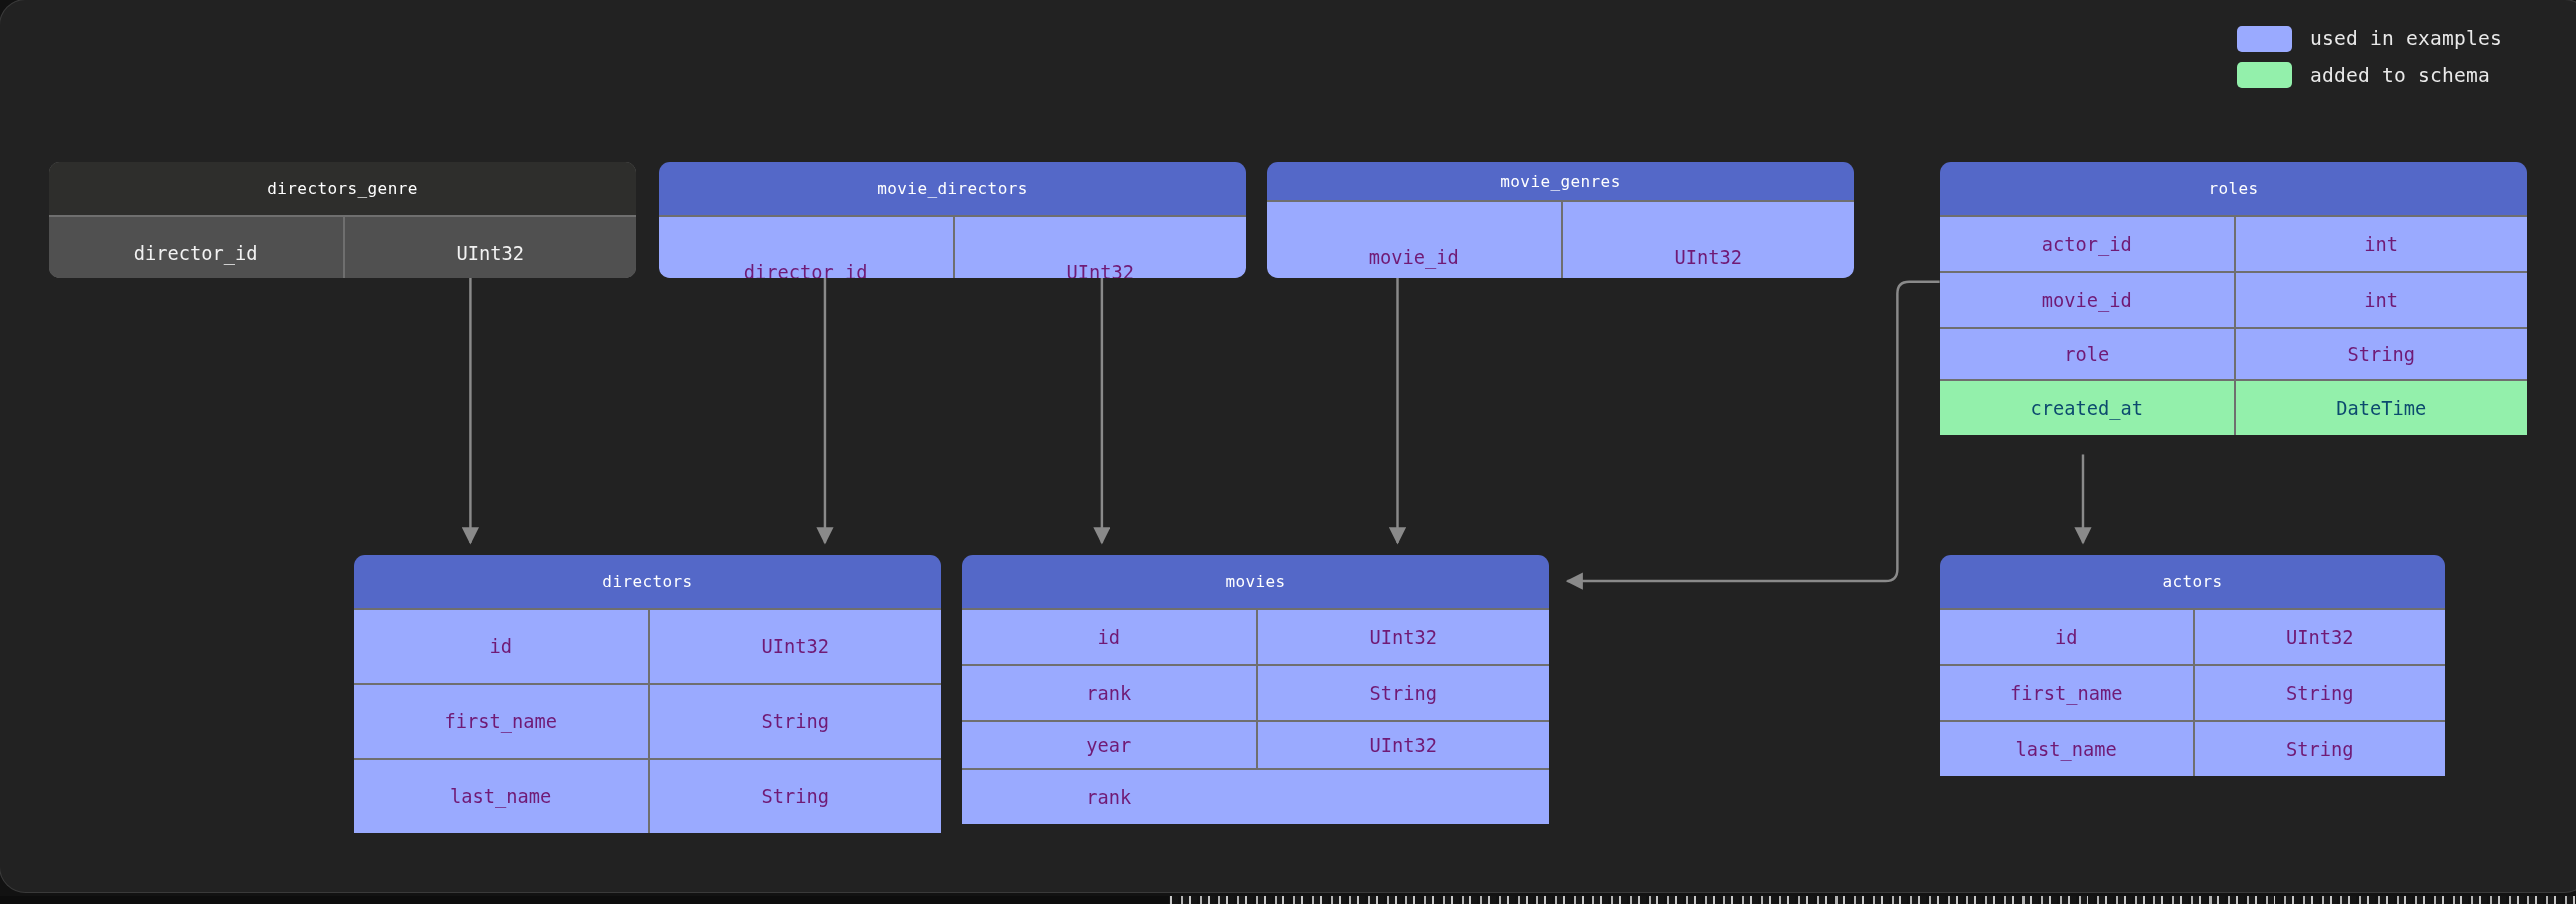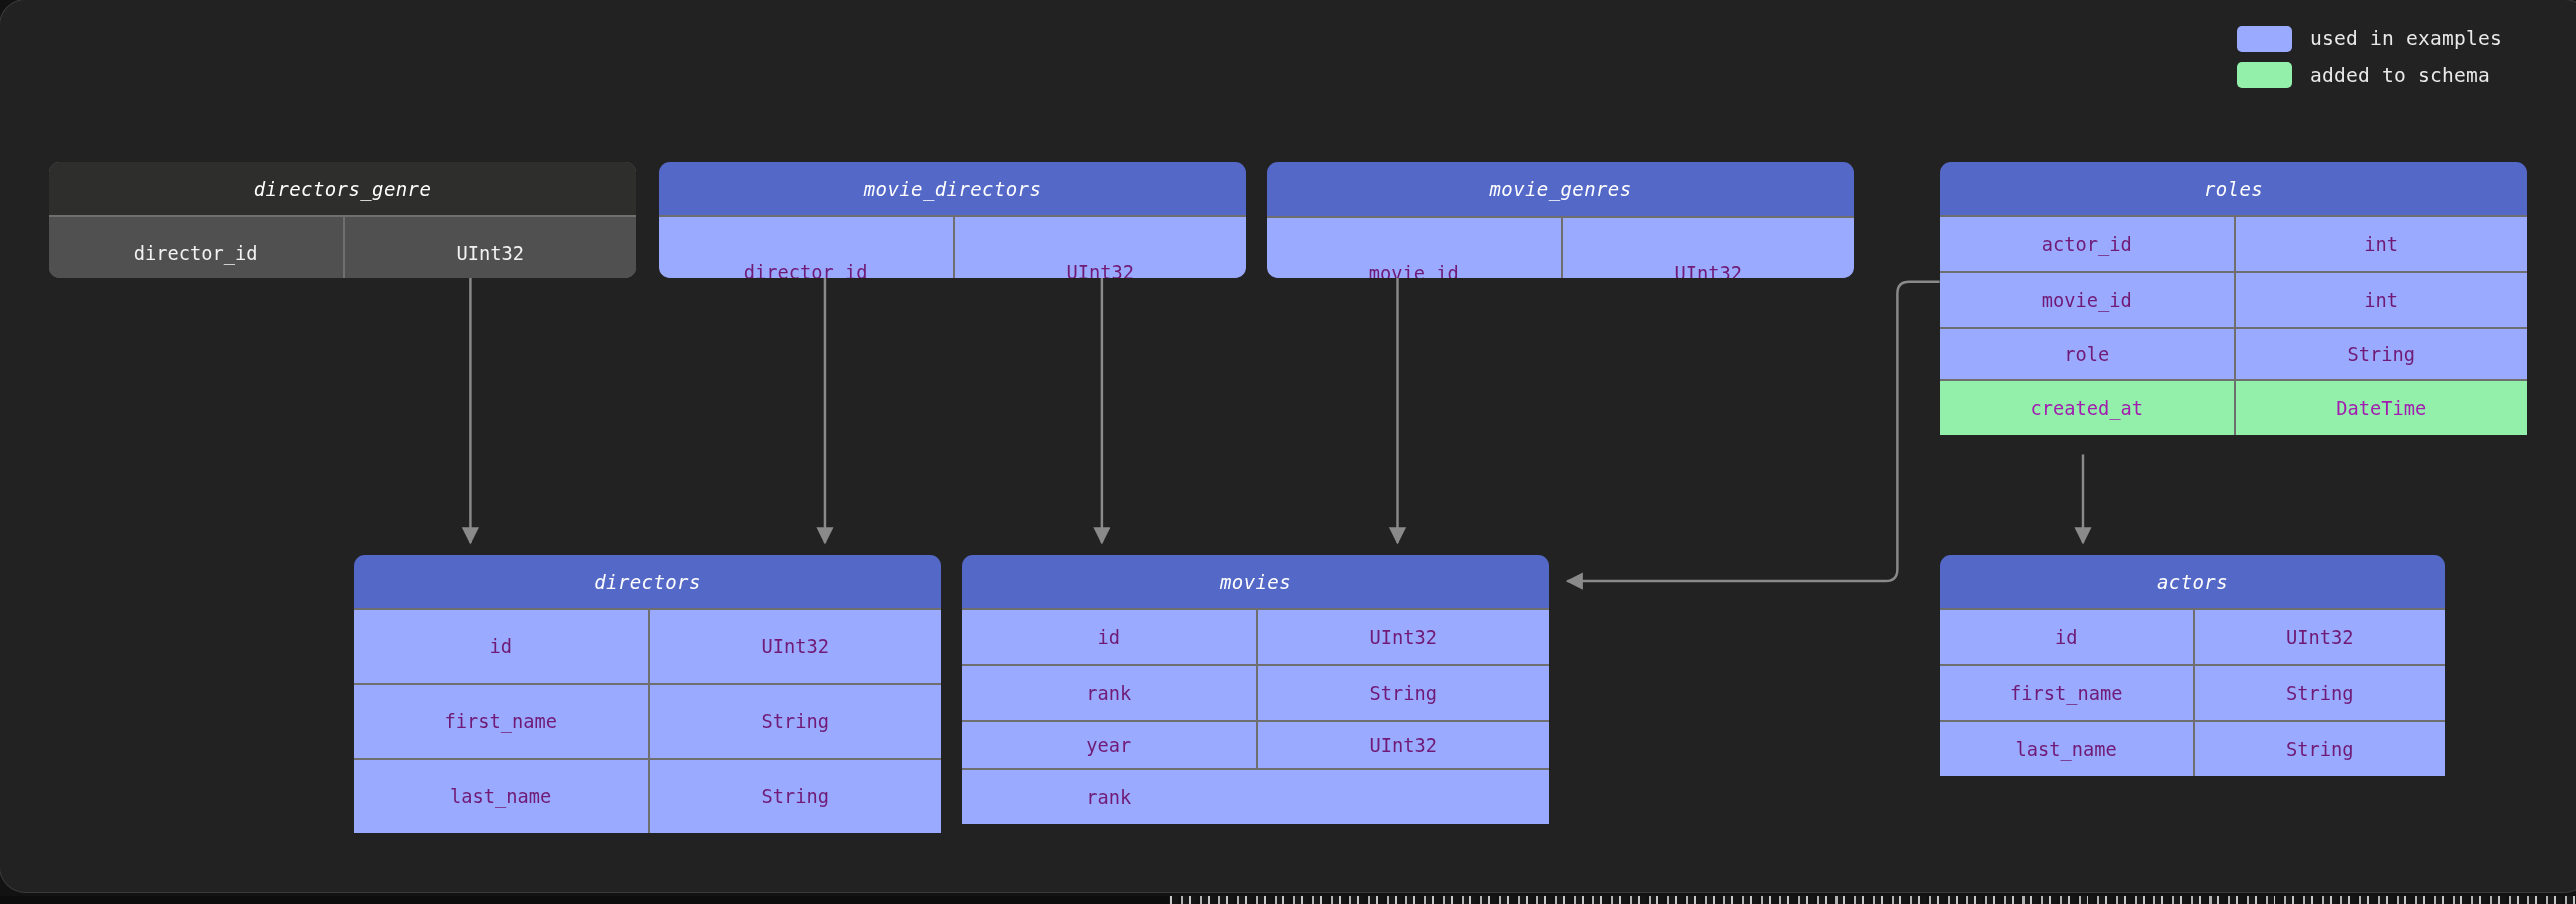--- a/index.html
+++ b/index.html
@@ -93,24 +93,23 @@
     border-radius: 10.8px;
     overflow: hidden;
     z-index: 4;
     box-sizing: border-box;
   }
   .table-title {
     display: flex;
     align-items: center;
     justify-content: center;
     color: #ffffff;
-    font-size: 19px;
+    font-size: 16px;
     letter-spacing: 0.4px;
     box-sizing: border-box;
-    font-style: italic;
   }
   .table-row {
     display: flex;
     width: 100%;
     box-sizing: border-box;
     border-top: 2px solid #6f6f6f;
   }
   .cell {
     display: flex;
     align-items: center;
@@ -129,21 +128,21 @@
   .theme-blue .cell        { color: #701a75; }
 
   
   .theme-gray .table-title { background: #2e2e2c; color:#ffffff; }
   .theme-gray .table-row   { background: #505050; }
   .theme-gray .cell        { color: #f2f2f2; }
   .theme-gray              { box-shadow: 0 0 0 2px #6f6f6f inset; }
 
   
   .row-green { background: #93f0ab !important; }
-  .row-green .cell { color: #a21caf; }
+  .row-green .cell { color: #0c4a6e; }
 
   
   #connectors {
     position: absolute;
     left: 0; top: 0;
     width: 2576px; height: 904px;
     z-index: 2;
     pointer-events: none;
   }
 </style>
@@ -196,21 +195,21 @@
     <div class="table-card theme-blue" style="left:659px; top:162px; width:587px; height:116px;">
       <div class="table-title" style="height:53px;">movie_directors</div>
       <div class="table-row" style="height:112px;">
         <div class="cell col-name">director_id</div>
         <div class="cell col-type">UInt32</div>
       </div>
 
     </div>
 
     <div class="table-card theme-blue" style="left:1267px; top:162px; width:587px; height:116px;">
-      <div class="table-title" style="height:54px;">movie_genres</div>
+      <div class="table-title" style="height:38px;">movie_genres</div>
       <div class="table-row" style="height:112px;">
         <div class="cell col-name">movie_id</div>
         <div class="cell col-type">UInt32</div>
       </div>
 
     </div>
 
     <div class="table-card theme-blue" style="left:1940px; top:162px; width:587px; height:293px;">
       <div class="table-title" style="height:53px;">roles</div>
       <div class="table-row" style="height:56px;">

